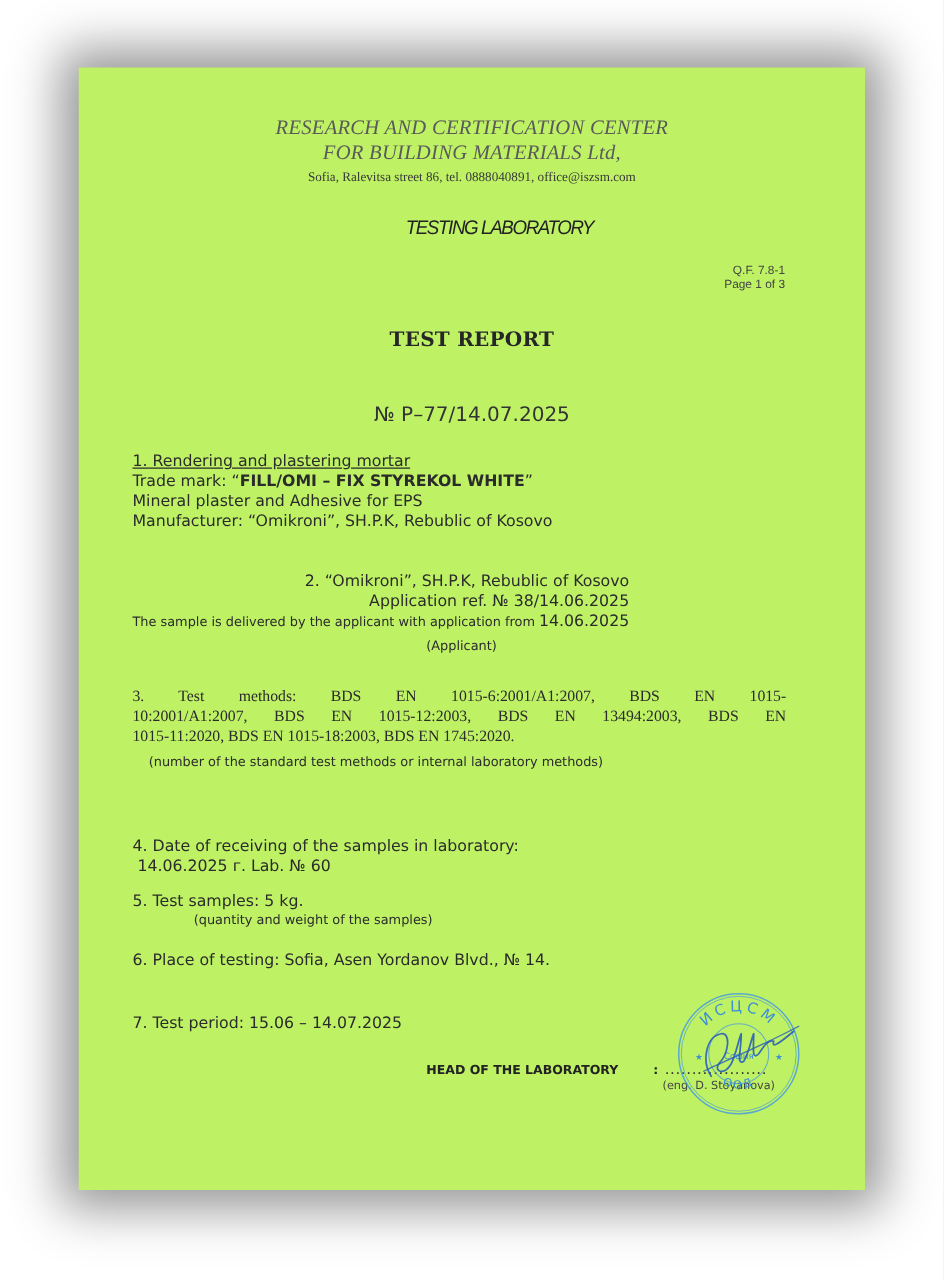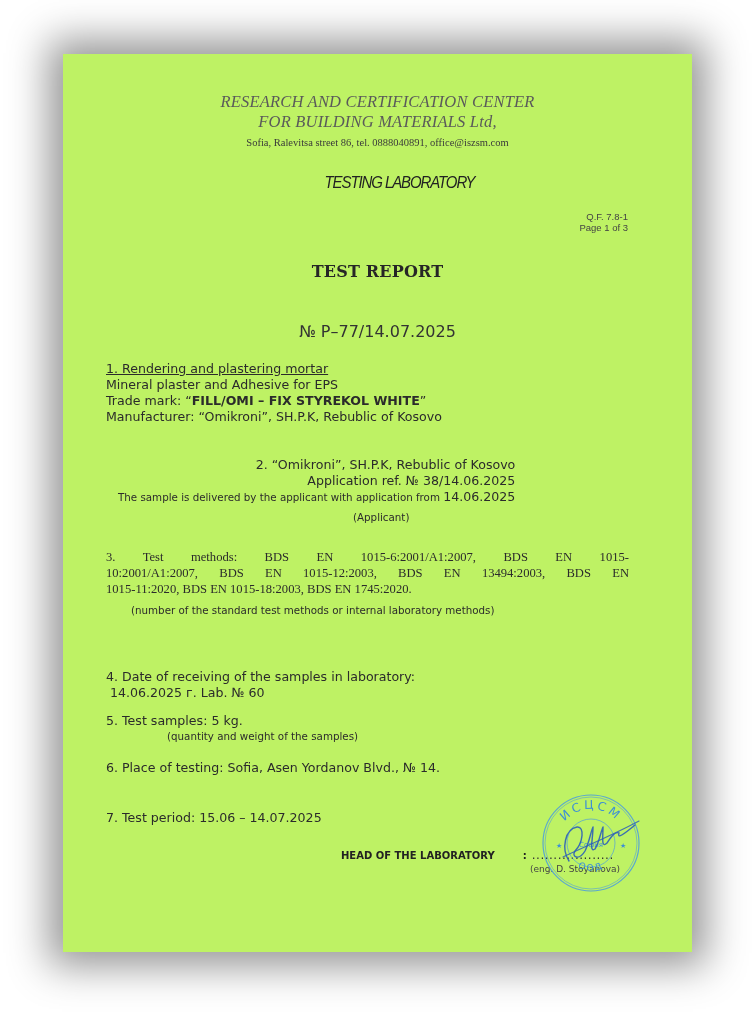--- a/index.html
+++ b/index.html
@@ -81,21 +81,20 @@
       font-size: 12.6px;
       color: #2b2b2b;
       left: 43px;
       line-height: 16px;
     }
     .small-text {
       font-family: "DejaVu Sans", sans-serif;
       font-size: 10.3px;
       color: #2b2b2b;
       line-height: 13px;
-      margin-left: 12px;
     }
     .u { text-decoration: underline; }
     .b { font-weight: bold; }
     .justify-block {
       left: 43px;
       width: 523px;
       font-family: Liberation Serif, serif;
       font-size: 12.6px;
       color: #2b2b2b;
       line-height: 16px;
@@ -150,22 +149,22 @@
   <div class="abs qf" style="top:157px;">
     <div>Q.F. 7.8-1</div>
     <div>Page 1 of 3</div>
   </div>
 
   <div class="abs report-title" style="top:208px;">TEST REPORT</div>
   <div class="abs report-no" style="top:268px;">№ P–77/14.07.2025</div>
 
   <div class="abs body-text" style="top:307px;">
     <div class="u">1. Rendering and plastering mortar</div>
+    <div><span>Trade mark: “</span><span class="b">FILL/OMI – FIX STYREKOL WHITE</span><span>”</span></div>
     <div>Mineral plaster and Adhesive for EPS</div>
-    <div><span>Trade mark: “</span><span class="b">FILL/OMI – FIX STYREKOL WHITE</span><span>”</span></div>
     <div>Manufacturer: “Omikroni”, SH.P.K, Rebublic of Kosovo</div>
   </div>
 
   <div class="abs body-text" style="top:403px;text-align:right;">
     <div>2. “Omikroni”, SH.P.K, Rebublic of Kosovo</div>
     <div>Application ref. № 38/14.06.2025</div>
     <div><span class="small-text">The sample is delivered by the applicant with application from </span><span>14.06.2025</span></div>
   </div>
   <div class="abs small-text" style="top:457px; left:278px;">(Applicant)</div>
 

